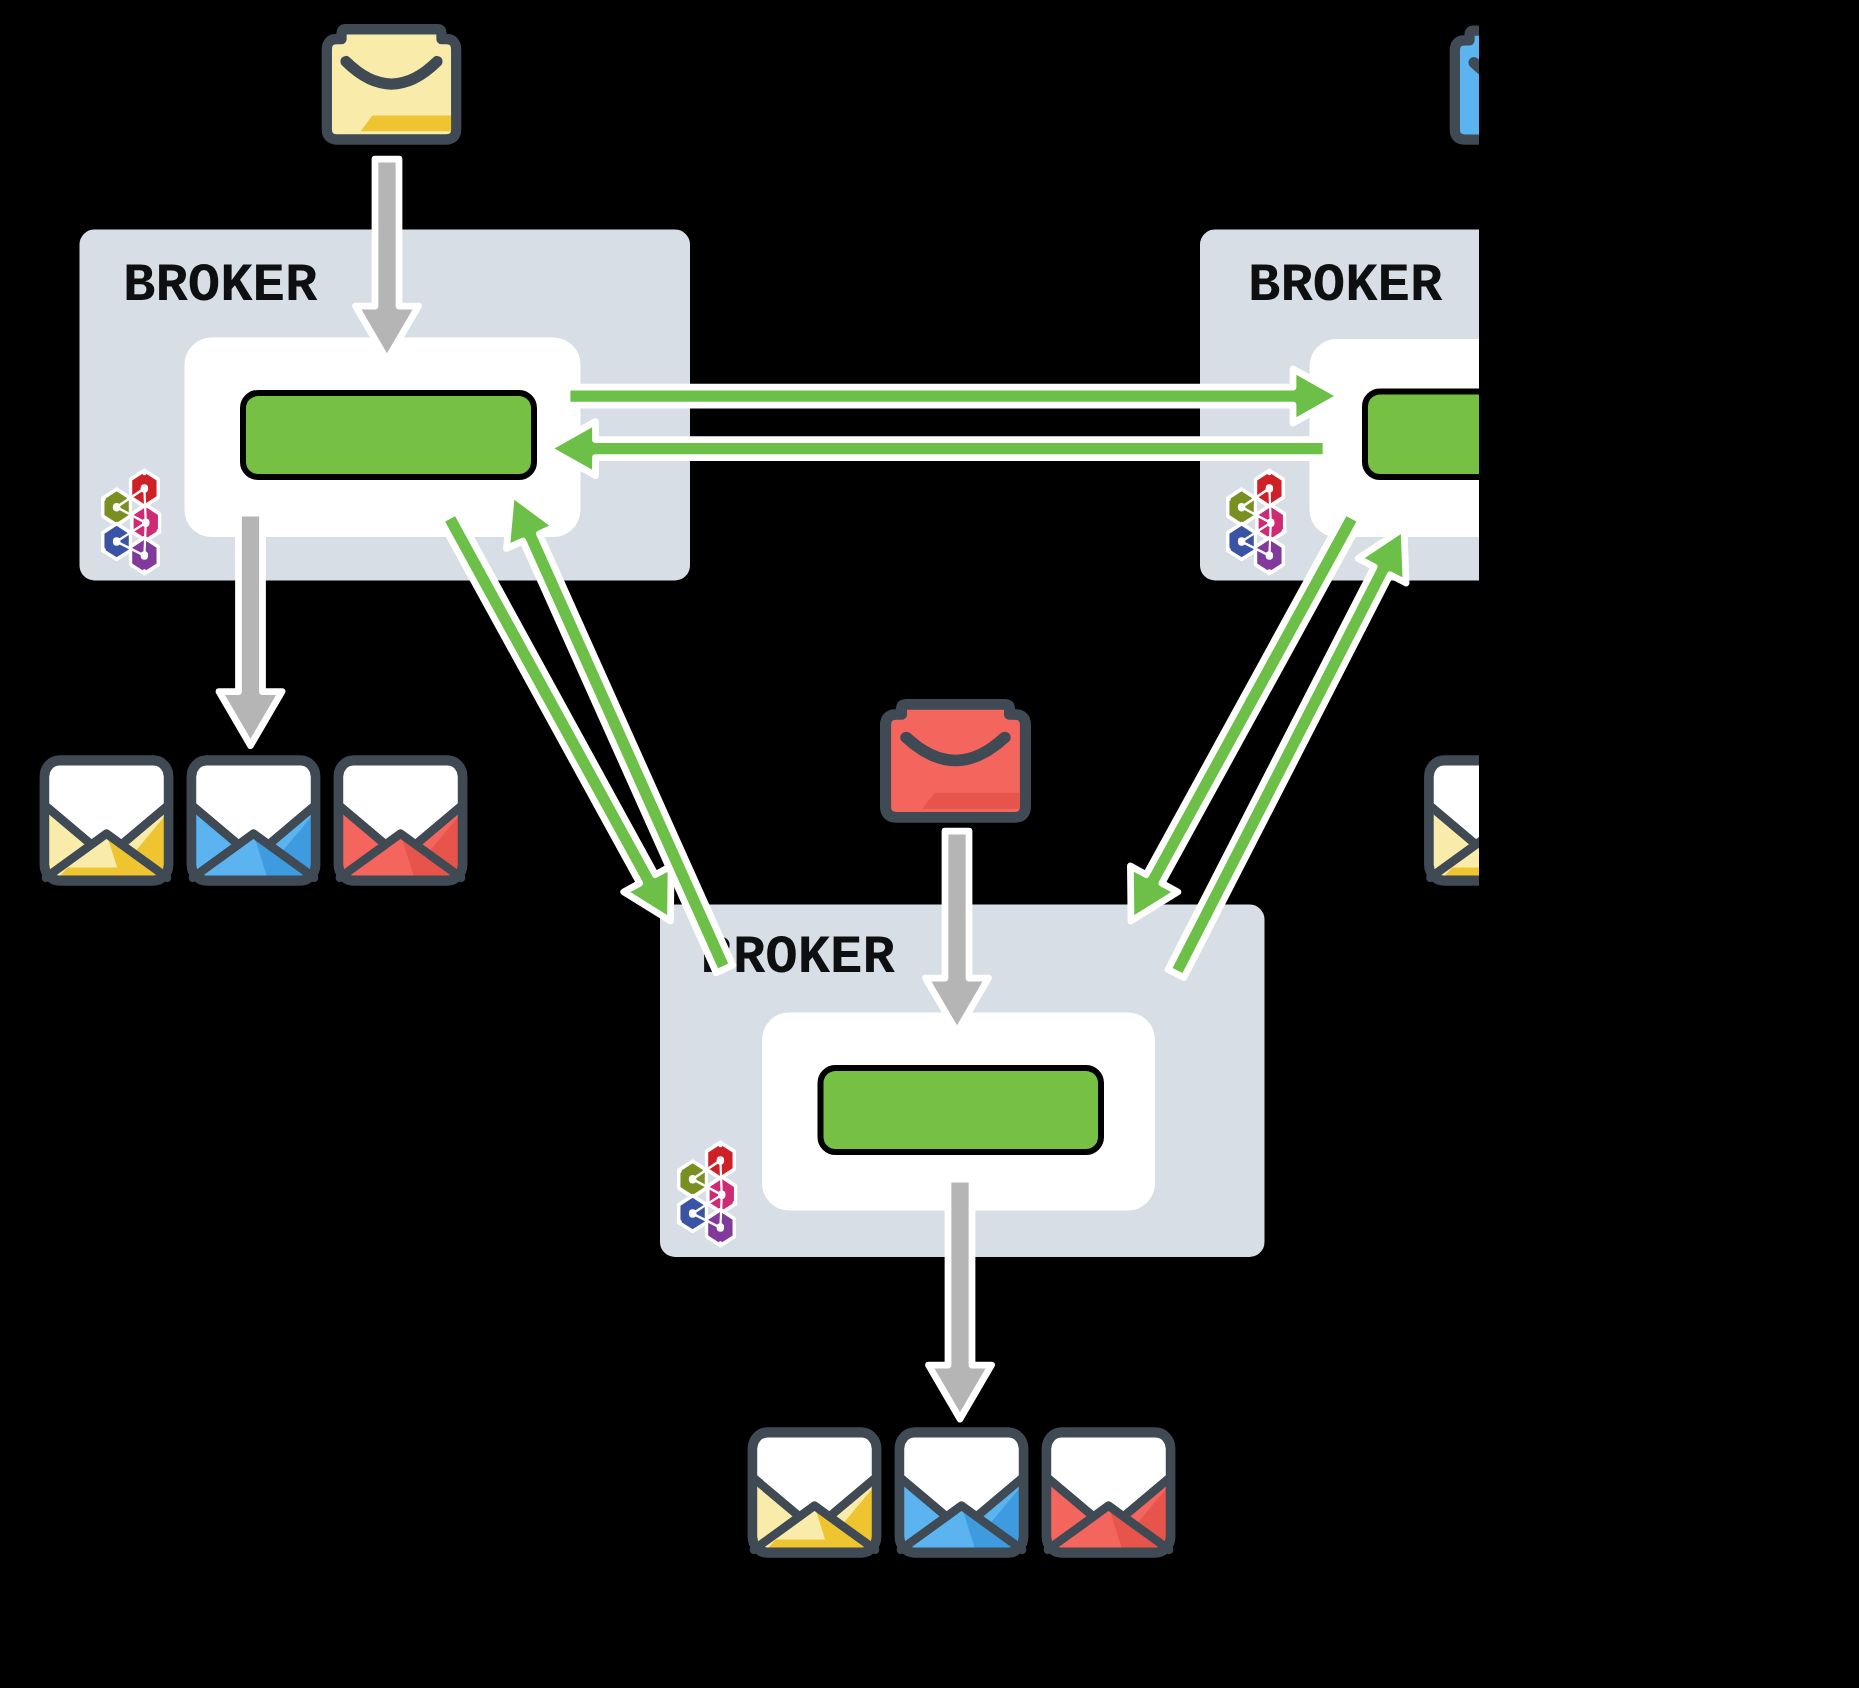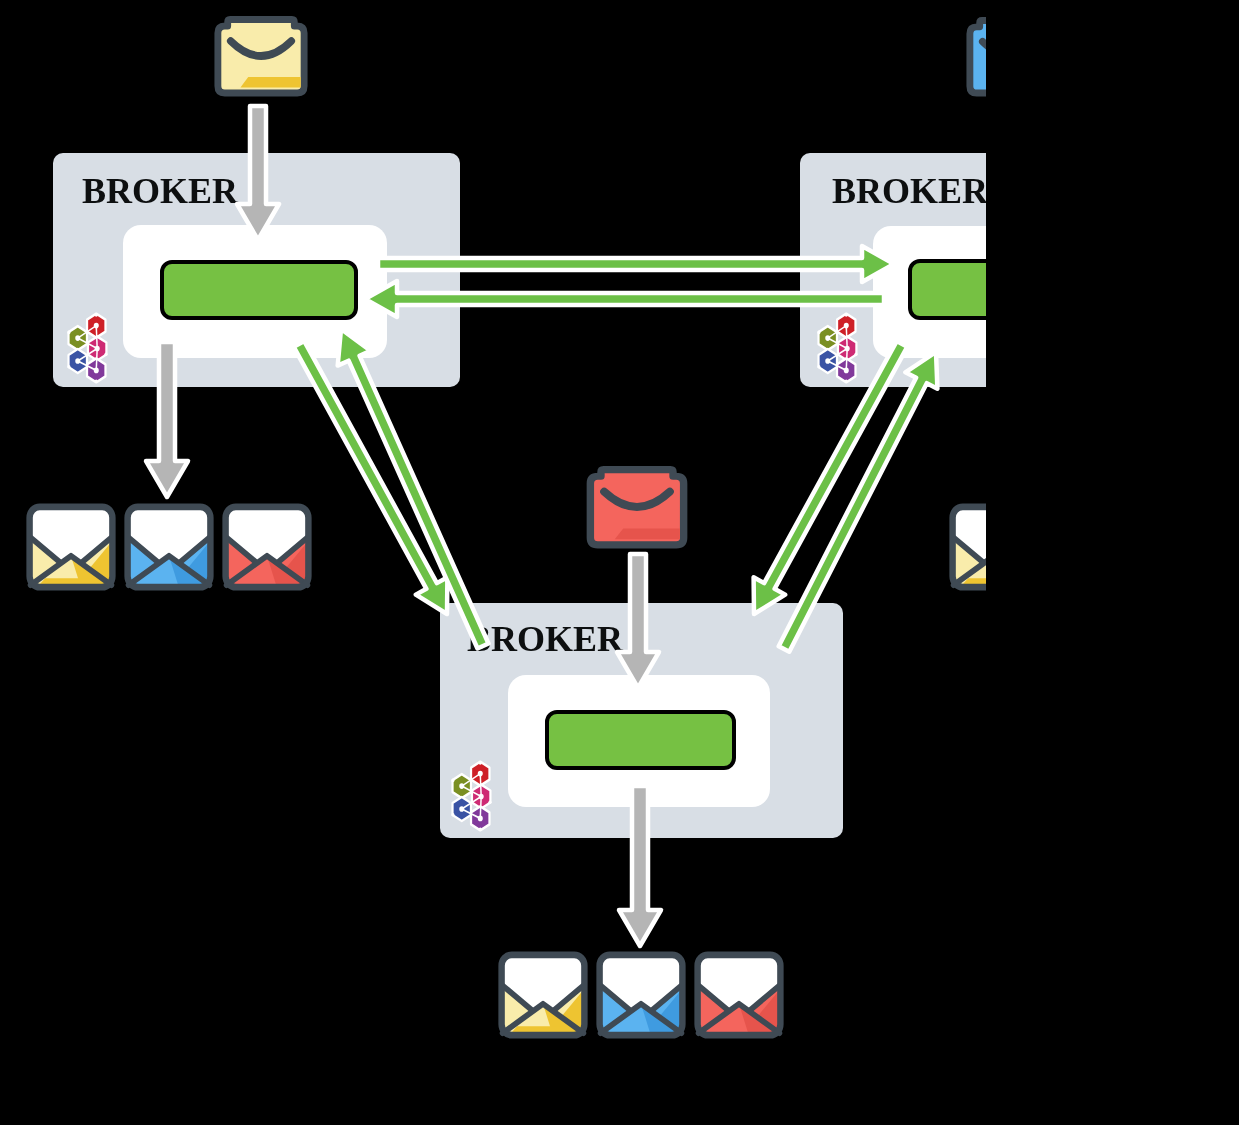--- a/index.html
+++ b/index.html
@@ -1,17 +1,17 @@
 <!DOCTYPE html>
 <html style="--bg: #000000; --box: #d8dee5; --panel: #ffffff; --exch: #76c143; --exchb: #000000; --label: #0d0f10;"><head>
 <meta charset="utf-8">
 <style>
   html,body{margin:0;padding:0;background:#000;}
   #canvas{position:relative;width:986px;height:1125px;background:var(--bg,#000);overflow:hidden;
-          font-family:Liberation Serif, serif;}
+          font-family:Liberation Mono, monospace;}
   .broker-box{position:absolute;background:var(--box,#d8dee5);border-radius:10px;z-index:1;}
   #box-left{left:53px;top:153px;width:407px;height:234px;}
   #box-right{left:800px;top:153px;width:407px;height:234px;}
   #box-bottom{left:440px;top:603px;width:403px;height:235px;}
   .broker-label{position:absolute;z-index:2;font-weight:800;font-size:36px;line-height:1;
                 letter-spacing:0px;color:var(--label,#0d0f10);}
   #label-left{left:82px;top:173px;}
   #label-right{left:832px;top:173px;}
   #label-bottom{left:467px;top:621px;}
   .panel{position:absolute;background:var(--panel,#fff);border-radius:18px;z-index:2;}

